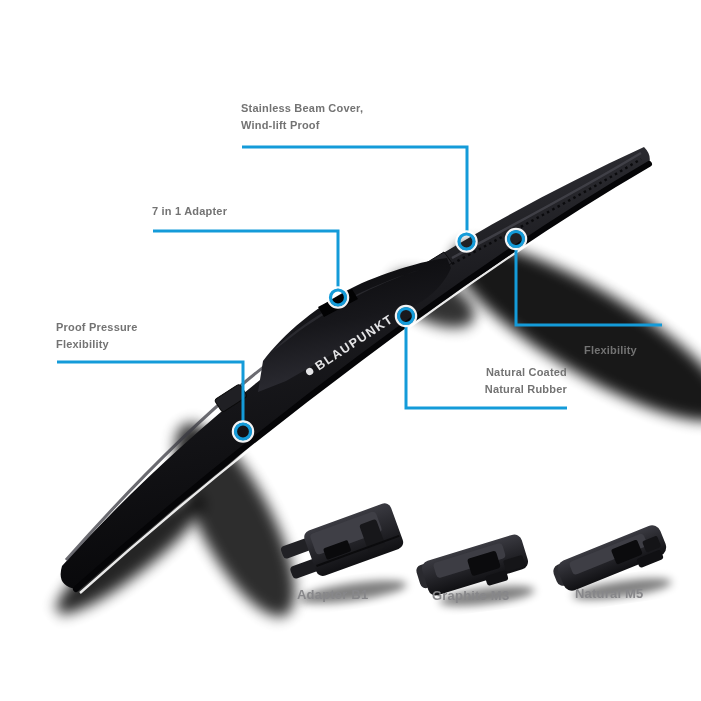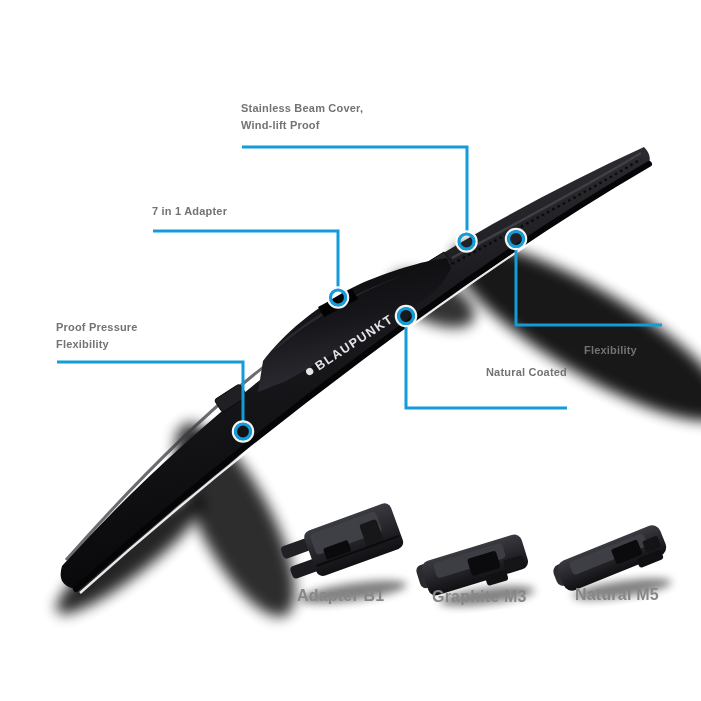--- a/index.html
+++ b/index.html
@@ -2,21 +2,21 @@
 <html><head>
 <meta charset="utf-8">
 <style>
   html,body{margin:0;padding:0;}
   body{font-family:"Liberation Sans", sans-serif; background:#fff;}
   .canvas{position:relative;width:701px;height:701px;background:#ffffff;overflow:hidden;}
   .scene{position:absolute;left:0;top:0;}
   .callout{position:absolute;color:#737373;font-weight:bold;font-size:11px;line-height:17px;letter-spacing:.2px;white-space:nowrap;}
   .callout .ln{display:block;}
   .callout.right{text-align:right;}
-  .adapter-label{position:absolute;color:#87878a;font-weight:bold;font-size:16px;letter-spacing:.2px;white-space:nowrap;}
+  .adapter-label{position:absolute;color:#87878a;font-weight:bold;font-size:13px;letter-spacing:.2px;white-space:nowrap;}
 </style>
 </head>
 <body>
 
 <div class="canvas">
 
   <svg class="scene" width="701" height="701" viewBox="0 0 701 701">
     <defs>
       <linearGradient id="gBlade" x1="0" y1="0" x2="0.25" y2="1">
         <stop offset="0" stop-color="#3c3c43"></stop>
@@ -157,19 +157,20 @@
     <span class="ln">Proof Pressure</span>
     <span class="ln">Flexibility</span>
   </div>
 
   <div class="callout" style="left:584px;top:298px;margin-top:44px;">
     <span class="ln">Flexibility</span>
   </div>
 
   <div class="callout right" style="left:417px;top:364px;width:150px;">
     <span class="ln">Natural Coated</span>
+    <span class="ln">Natural Rubber</span>
   </div>
 
   <div class="adapter-label" style="left:297px;top:587px;">Adapter B1</div>
   <div class="adapter-label" style="left:432px;top:588px;">Graphite M3</div>
   <div class="adapter-label" style="left:575px;top:586px;">Natural M5</div>
 
 </div>
 
 </body></html>

